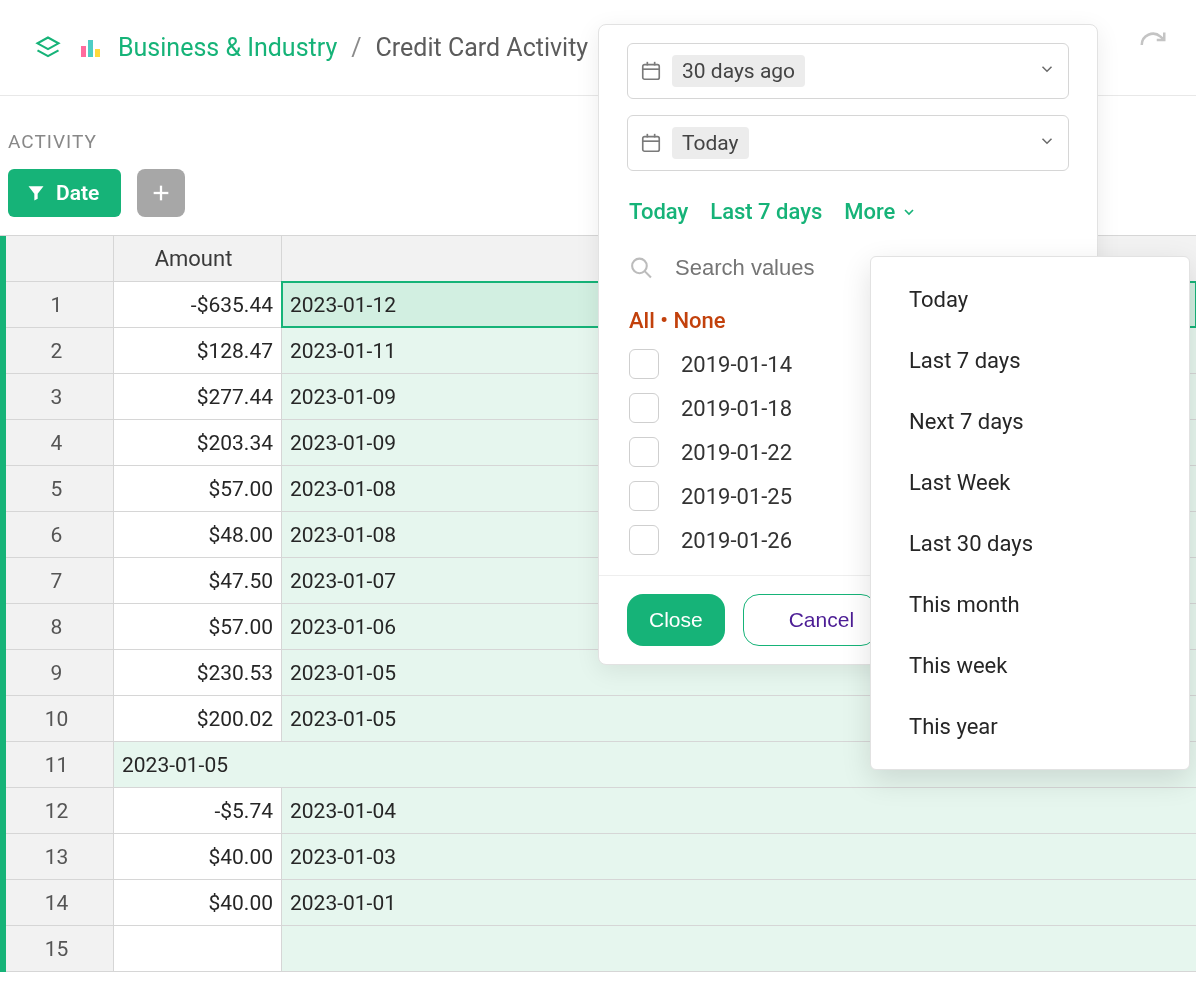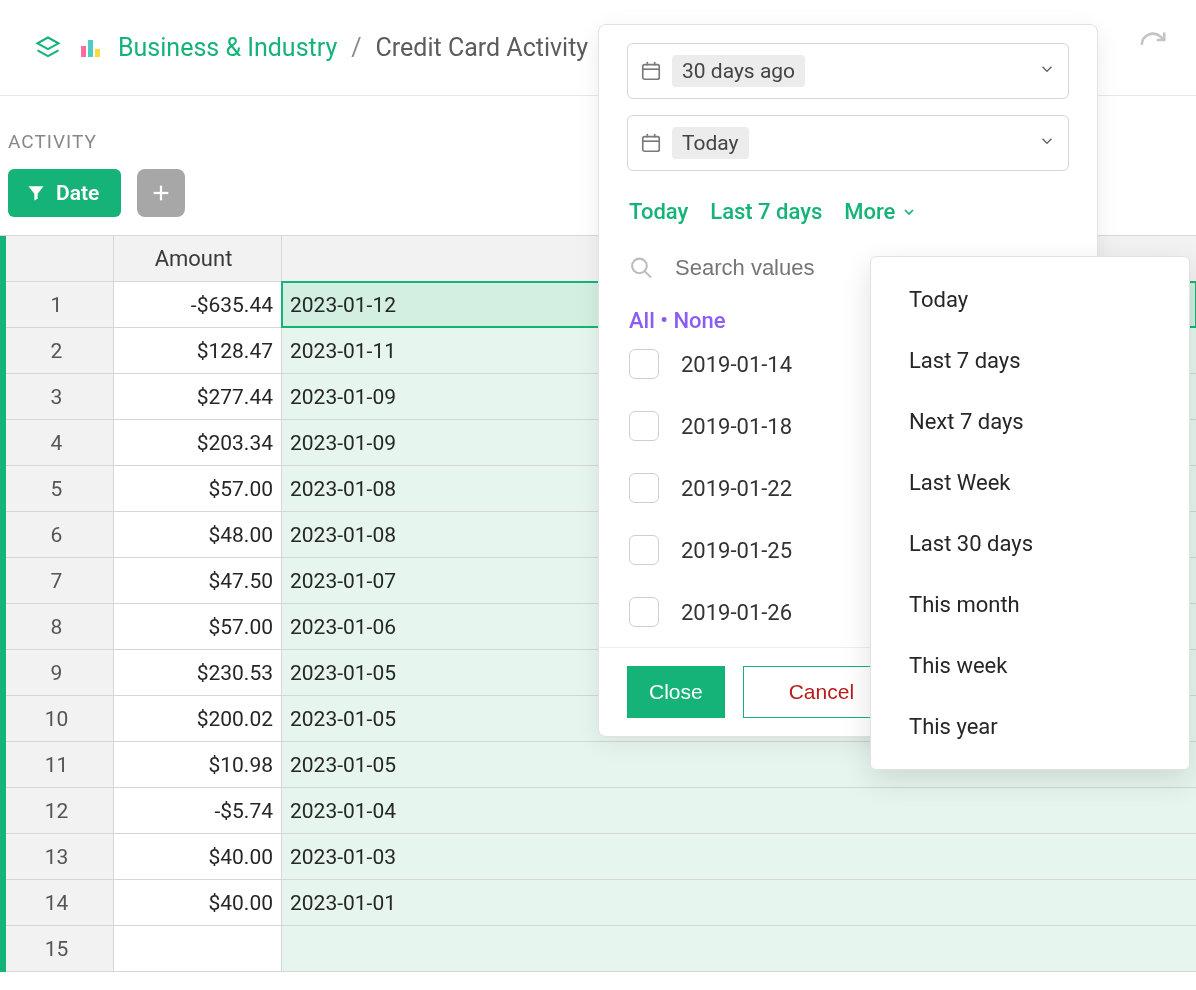--- a/index.html
+++ b/index.html
@@ -191,29 +191,29 @@
     border:none;
     font-size:22px;
     color:#888;
     outline:none;
     width:100%;
   }
 
   .all-none {
     padding: 14px 30px 6px 30px;
     font-size:22px;
-    color:#8b5cf6;
+    color:#c2410c;
     font-weight:500;
   }
 
   .value-list {
     padding: 10px 30px 6px 30px;
     display:flex;
     flex-direction:column;
-    gap:32px;
+    gap:14px;
   }
   .value-item {
     display:flex;
     align-items:center;
     gap:22px;
     font-size:22px;
     color:#333;
   }
   .cb {
     width:30px; height:30px;
@@ -233,29 +233,29 @@
   .popup-actions {
     border-top:1px solid #eee;
     padding:18px 28px;
     display:flex;
     align-items:center;
     gap:18px;
     margin-top:14px;
   }
   .btn {
     height:52px;
-    border-radius:0;
+    border-radius:16px;
     font-size:21px;
     font-weight:500;
     padding:0 22px;
     display:flex; align-items:center;
     border:none;
   }
   .btn-primary { background:#16b378; color:#fff; }
-  .btn-outline { background:#fff; color:#b91c1c; border:1.5px solid #16b378;padding-left:45px; }
+  .btn-outline { background:#fff; color:#4c1d95; border:1.5px solid #16b378;padding-left:45px; }
   .link-allfilters { color:#16b378; font-size:21px; }
   .pin-btn {
     margin-left:auto;
     width:48px; height:48px;
     border-radius:6px;
     background:#16b378;
     display:flex; align-items:center; justify-content:center;
   }
 
   
@@ -378,21 +378,20 @@
         <div class="col-amount">$230.53</div>
         <div class="col-date">2023-01-05</div>
       </div>
       <div class="grid-row">
         <div class="rownum">10</div>
         <div class="col-amount">$200.02</div>
         <div class="col-date">2023-01-05</div>
       </div>
       <div class="grid-row">
         <div class="rownum">11</div>
-        <div class="col-amount">$10.98</div>
         <div class="col-date">2023-01-05</div>
       </div>
       <div class="grid-row">
         <div class="rownum">12</div>
         <div class="col-amount">-$5.74</div>
         <div class="col-date">2023-01-04</div>
       </div>
       <div class="grid-row">
         <div class="rownum">13</div>
         <div class="col-amount">$40.00</div>

